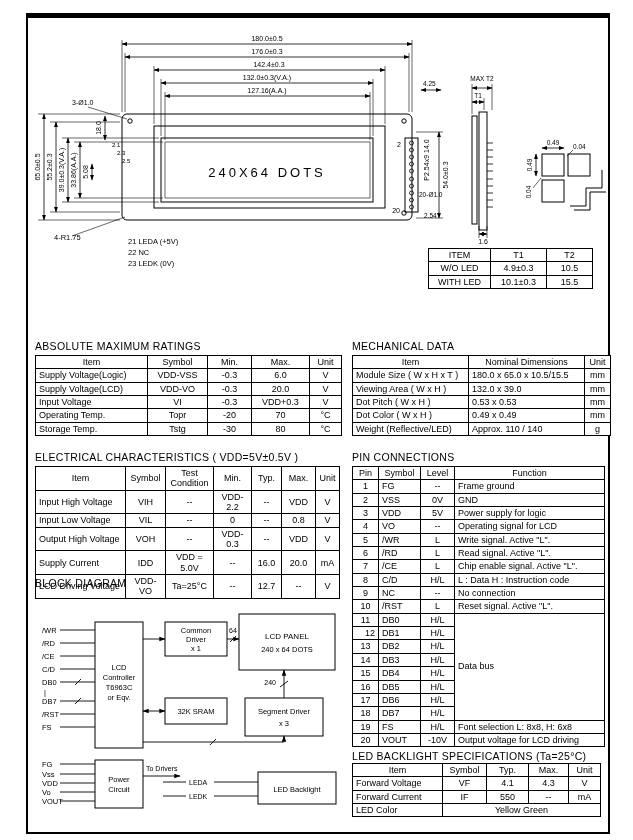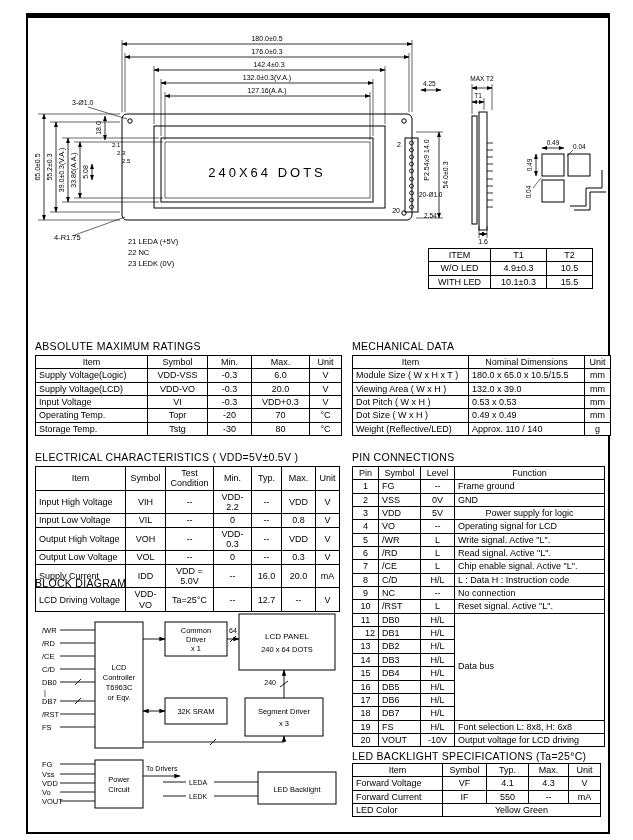--- a/index.html
+++ b/index.html
@@ -272,21 +272,21 @@
           <td style="text-align: left;">Viewing Area ( W x H )</td>
           <td style="text-align: left;">132.0 x 39.0</td>
           <td style="text-align: center;">mm</td>
         </tr>
         <tr>
           <td style="text-align: left;">Dot Pitch ( W x H )</td>
           <td style="text-align: left;">0.53 x 0.53</td>
           <td style="text-align: center;">mm</td>
         </tr>
         <tr>
-          <td style="text-align: left;">Dot Size ( W x H )</td>
+          <td style="text-align: left;">Dot Color ( W x H )</td>
           <td style="text-align: left;">0.49 x 0.49</td>
           <td style="text-align: center;">mm</td>
         </tr>
         <tr>
           <td style="text-align: left;">Weight (Reflective/LED)</td>
           <td style="text-align: left;">Approx. 110 / 140</td>
           <td style="text-align: center;">g</td>
         </tr>
       </tbody>
     </table>
@@ -335,29 +335,20 @@
         <tr>
           <td style="text-align: left;">Output High Voltage</td>
           <td style="text-align: center;">VOH</td>
           <td style="text-align: center;">--</td>
           <td style="text-align: center; margin-left: 12px;">VDD-0.3</td>
           <td style="text-align: center;">--</td>
           <td style="text-align: center;">VDD</td>
           <td style="text-align: center;">V</td>
         </tr>
         <tr>
-          <td style="text-align: left;">Output Low Voltage</td>
-          <td style="text-align: center;">VOL</td>
-          <td style="text-align: center;">--</td>
-          <td style="text-align: center;">0</td>
-          <td style="text-align: center;">--</td>
-          <td style="text-align: center;">0.3</td>
-          <td style="text-align: center;">V</td>
-        </tr>
-        <tr>
           <td style="text-align: left;">Supply Current</td>
           <td style="text-align: center;">IDD</td>
           <td style="text-align: center;">VDD = 5.0V</td>
           <td style="text-align: center;">--</td>
           <td style="text-align: center;">16.0</td>
           <td style="text-align: center;">20.0</td>
           <td style="text-align: center;">mA</td>
         </tr>
         <tr>
           <td style="text-align: left;">LCD Driving Voltage</td>
@@ -397,21 +388,21 @@
         <tr>
           <td style="text-align: center;">2</td>
           <td style="text-align: left;">VSS</td>
           <td style="text-align: center;">0V</td>
           <td style="text-align: left;">GND</td>
         </tr>
         <tr>
           <td style="text-align: center;">3</td>
           <td style="text-align: left;">VDD</td>
           <td style="text-align: center;">5V</td>
-          <td style="text-align: center;">Power supply for logic</td>
+          <td style="text-align: left;">Power supply for logic</td>
         </tr>
         <tr>
           <td style="text-align: center;">4</td>
           <td style="text-align: left;">VO</td>
           <td style="text-align: center;">--</td>
           <td style="text-align: left;">Operating signal for LCD</td>
         </tr>
         <tr>
           <td style="text-align: center;">5</td>
           <td style="text-align: left;">/WR</td>

